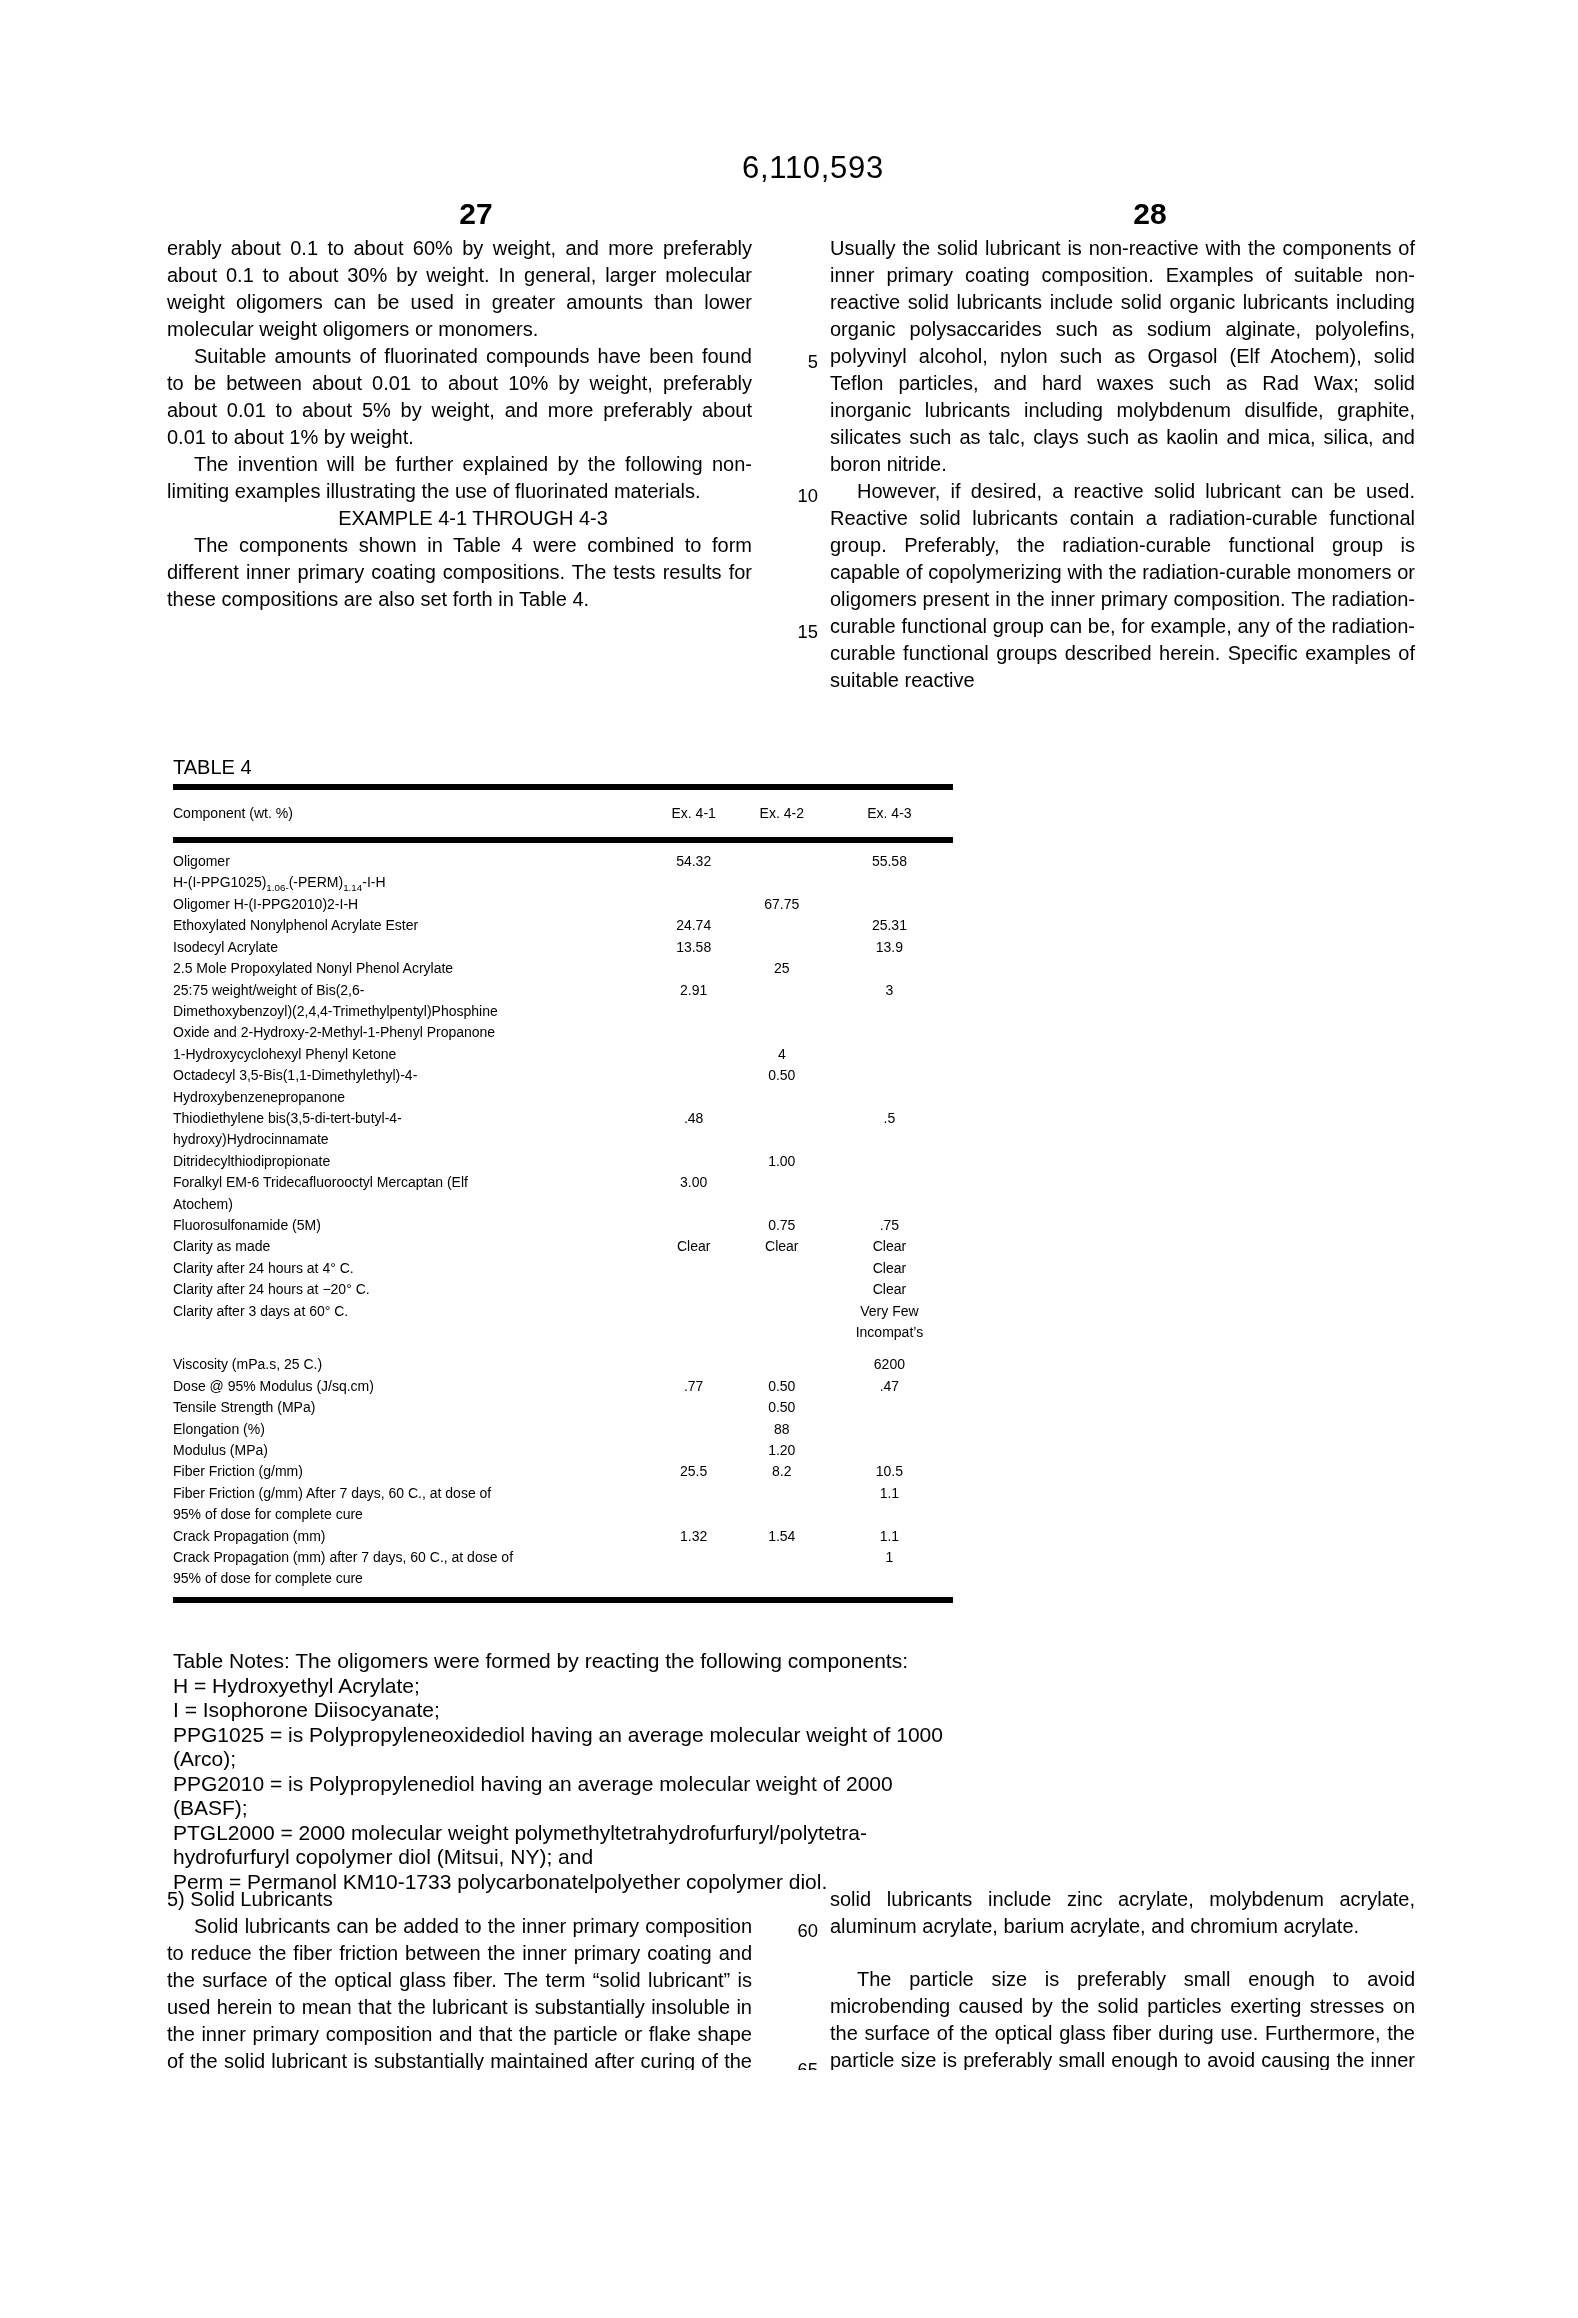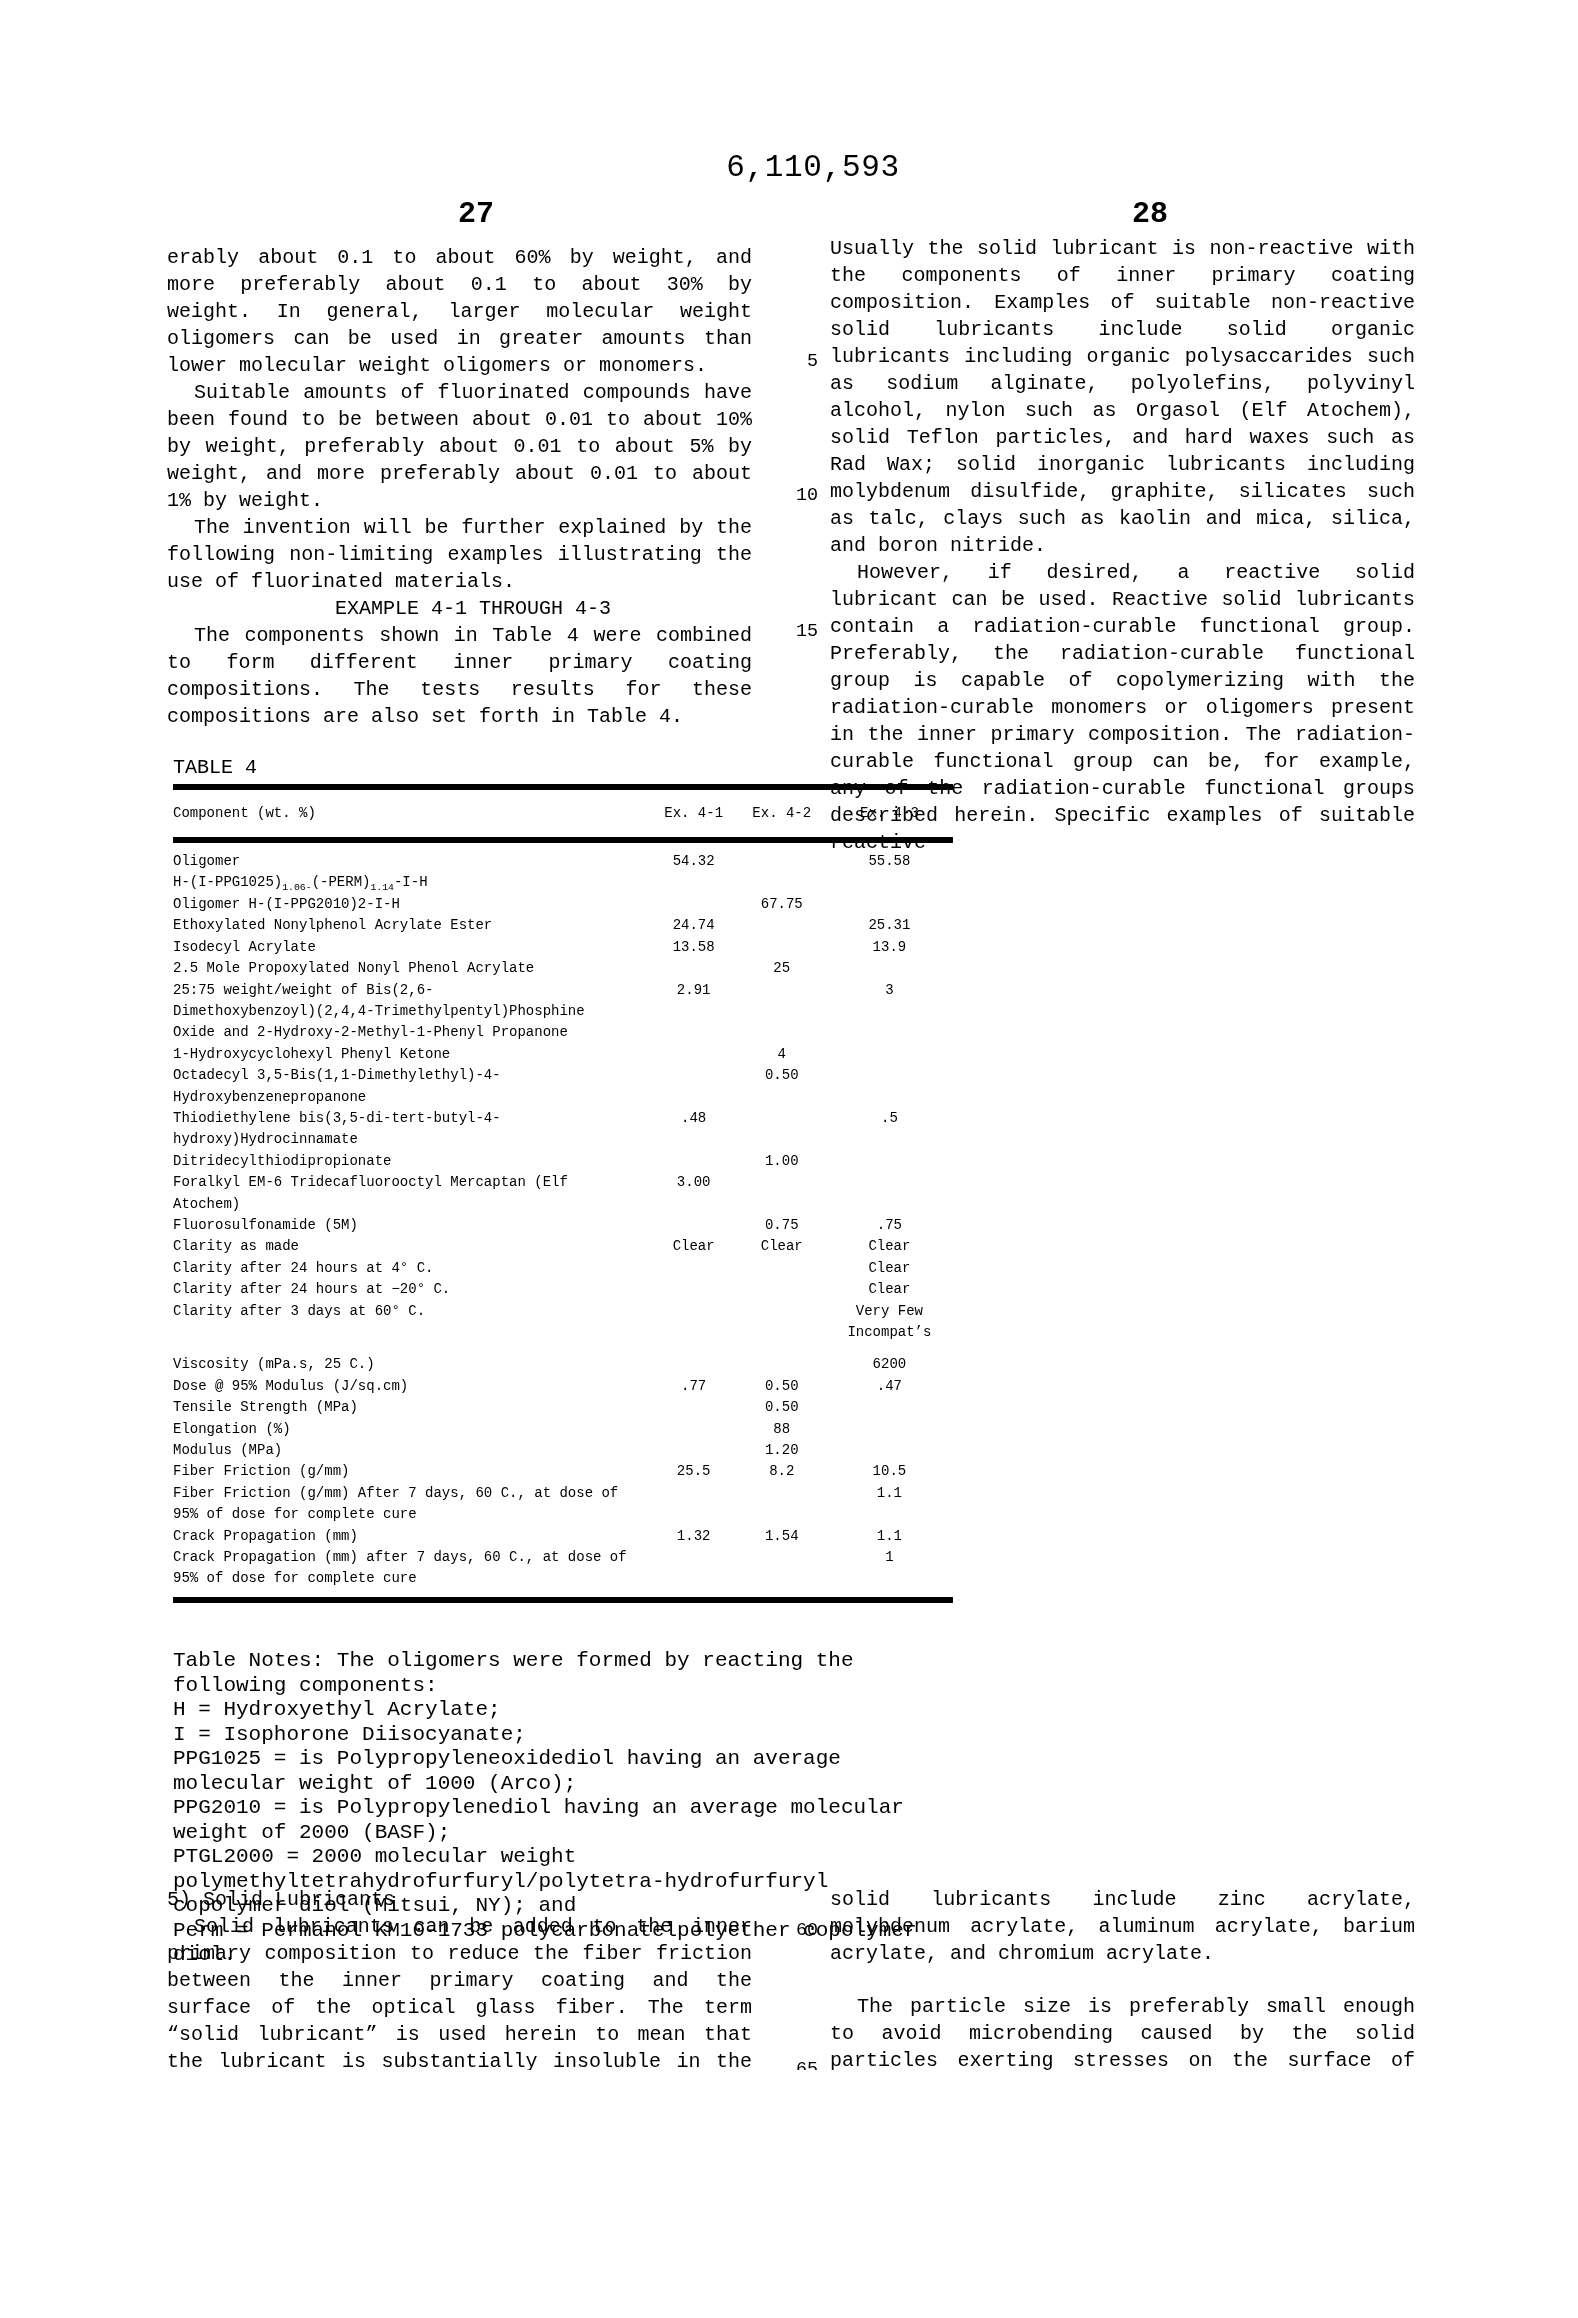--- a/index.html
+++ b/index.html
@@ -1,20 +1,20 @@
 <!DOCTYPE html>
 <html style="font-size:11px"><head>
 <meta charset="utf-8">
 <style>
   html,body{margin:0;padding:0;background:#ffffff;}
   .page{
     position:relative;
     width:1578px;height:2070px;
     background:#fff;color:#000;
-    font-family:Liberation Mono, monospace;
+    font-family:Liberation Sans, sans-serif;
     overflow:hidden;
   }
   .patent-number{
     position:absolute;top:150px;left:694px;width:238px;
     font-size:31px;text-align:center;letter-spacing:0.7px;
   }
   .colnum{
     position:absolute;top:197px;width:82px;
     font-size:30px;font-weight:bold;text-align:center;
   }
@@ -25,21 +25,21 @@
     font-size:20px;line-height:27px;
     text-align:justify;
   }
   .col p{margin:0;text-indent:27px;}
   .col p.noindent{text-indent:0;}
   .col p.gap-above{margin-top:26px;}
   .example-heading{
     text-align:center;text-indent:0;
     margin:37px 0 23px 0;font-size:20px;font-weight:normal;
   }
-  .col-27{left:167px;top:235px;margin-top:9px;}
+  .col-27{left:167px;top:235px;}
   .col-28{left:830px;top:235px;}
   .col-bl{left:167px;top:1886px;}
   .col-br{left:830px;top:1886px;}
   .linenum{
     position:absolute;left:777px;width:41px;
     text-align:right;font-size:18.4px;line-height:27px;
   }
   .table-block{position:absolute;left:173px;top:754px;width:780px;}
   .table-title{font-size:20px;line-height:27px;margin:0 0 2.7px 0;}
   table.ptable{

